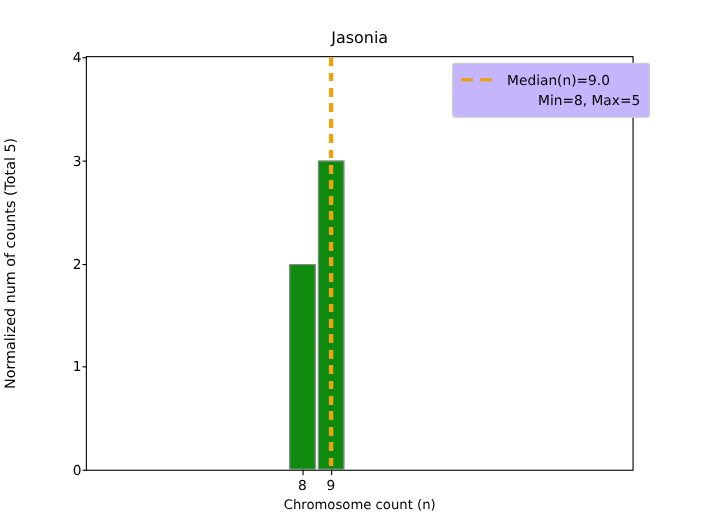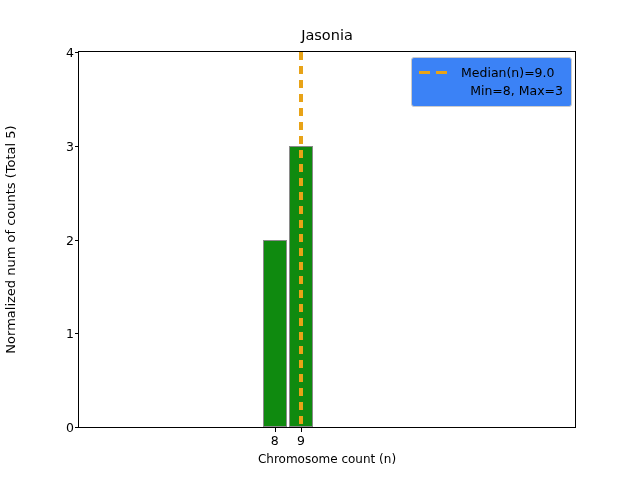--- a/index.html
+++ b/index.html
@@ -150,23 +150,23 @@
     white-space: nowrap;
     font-size: 13px;
     color: #000000;
   }
 
   
   #legend {
     position: absolute;
     left: 411px;
     top: 57px;
-    width: 161px;
+    width: 180px;
     box-sizing: border-box;
-    background: #3b82f6;
+    background: #c4b5fd;
     border: 1px solid #cccccc;
     border-radius: 3px;
     padding: 6px 8px 6px 7px;
     font-size: 12.5px;
     line-height: 1.42;
     color: #000000;
   }
   .legend-row {
     display: flex;
     align-items: center;
@@ -241,17 +241,17 @@
     </div>
 
   <div id="xlabel">Chromosome count (n)</div>
 
   <div id="legend">
     <div class="legend-row">
       <span class="legend-swatch"></span>
       <span class="legend-text">Median(n)=9.0</span>
     </div>
     <div class="legend-row-second">
-      <span class="legend-text">Min=8, Max=3</span>
+      <span class="legend-text">Min=8, Max=5</span>
     </div>
   </div>
 
 </div>
 
 </body></html>

